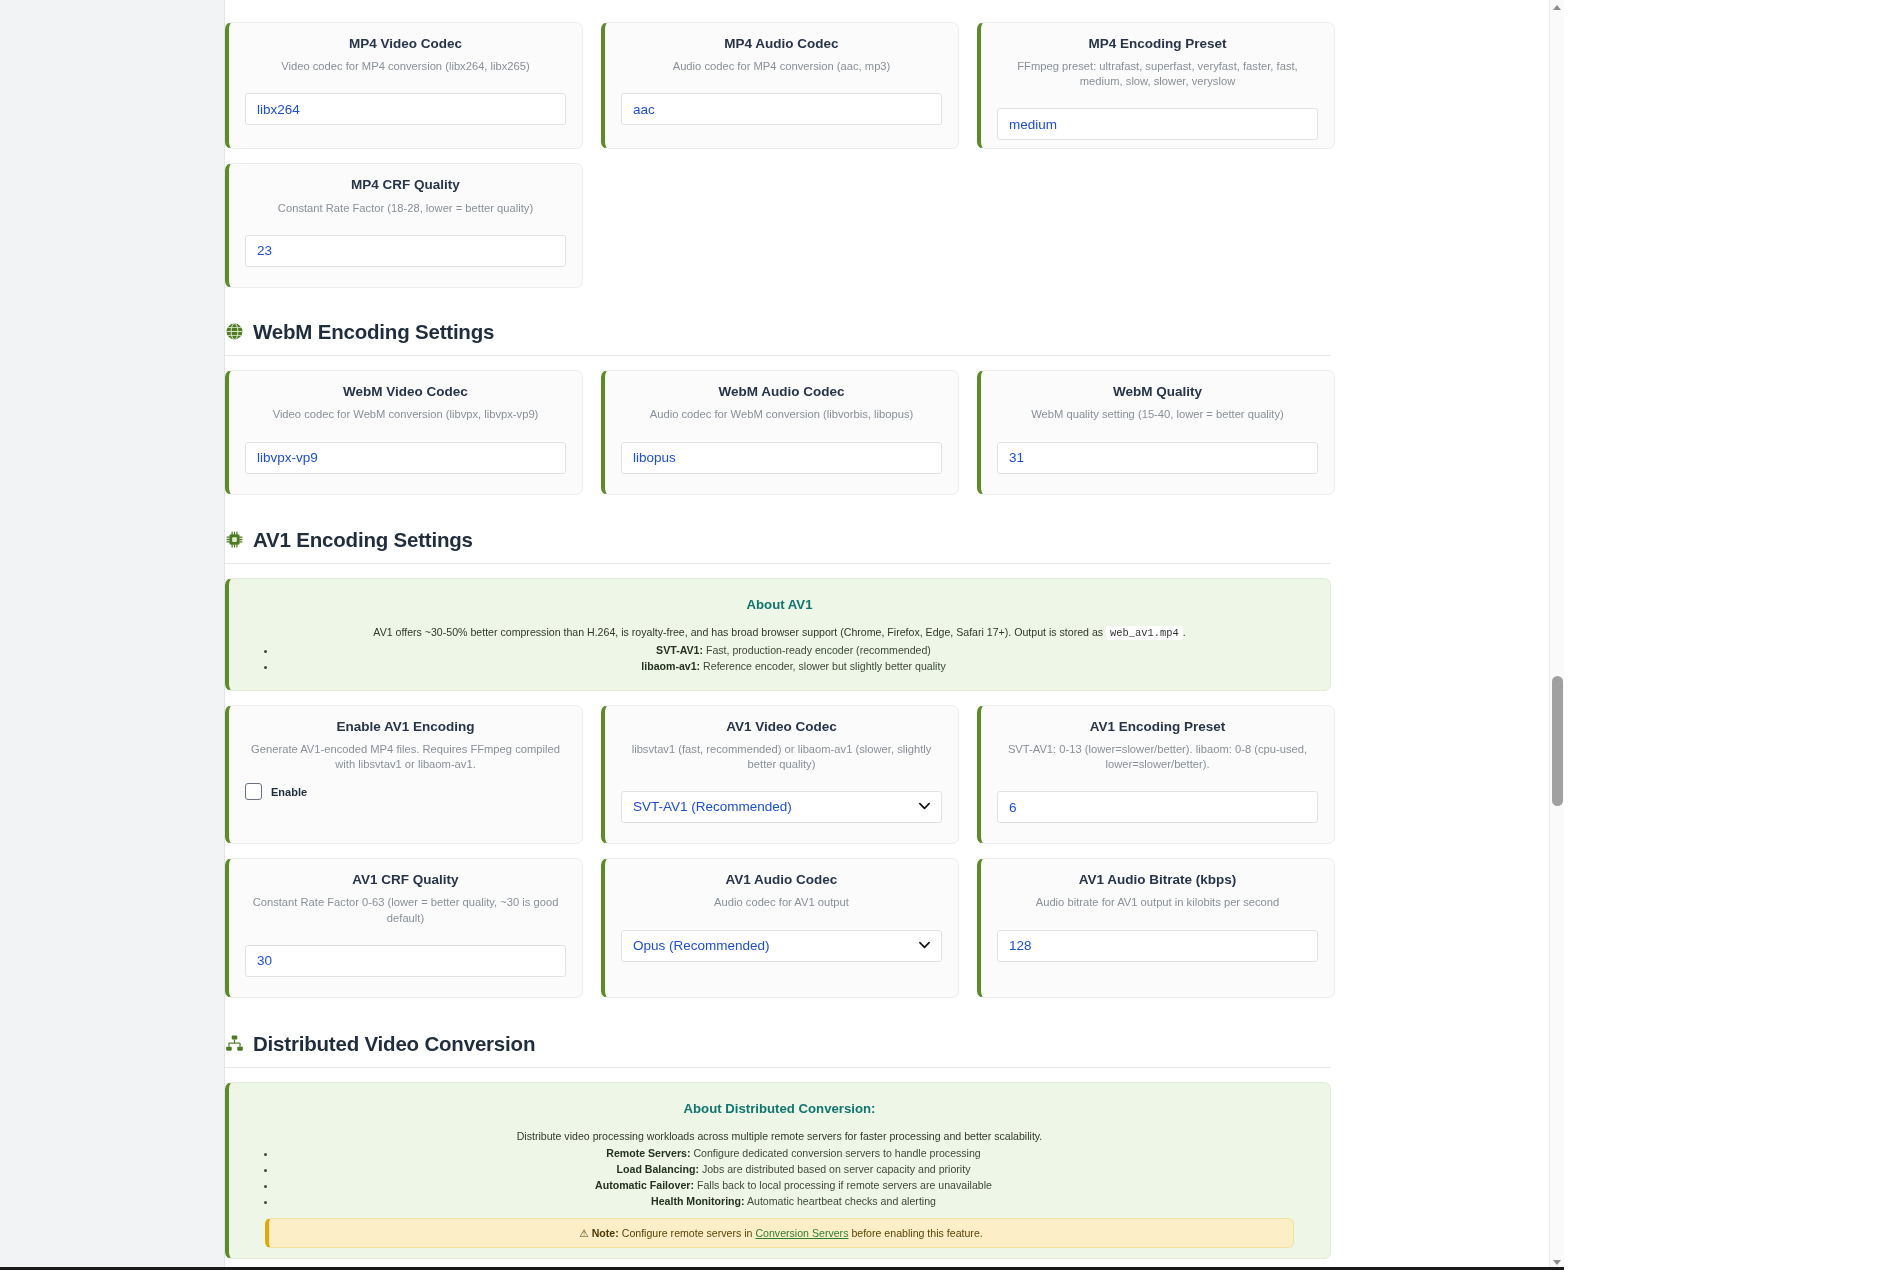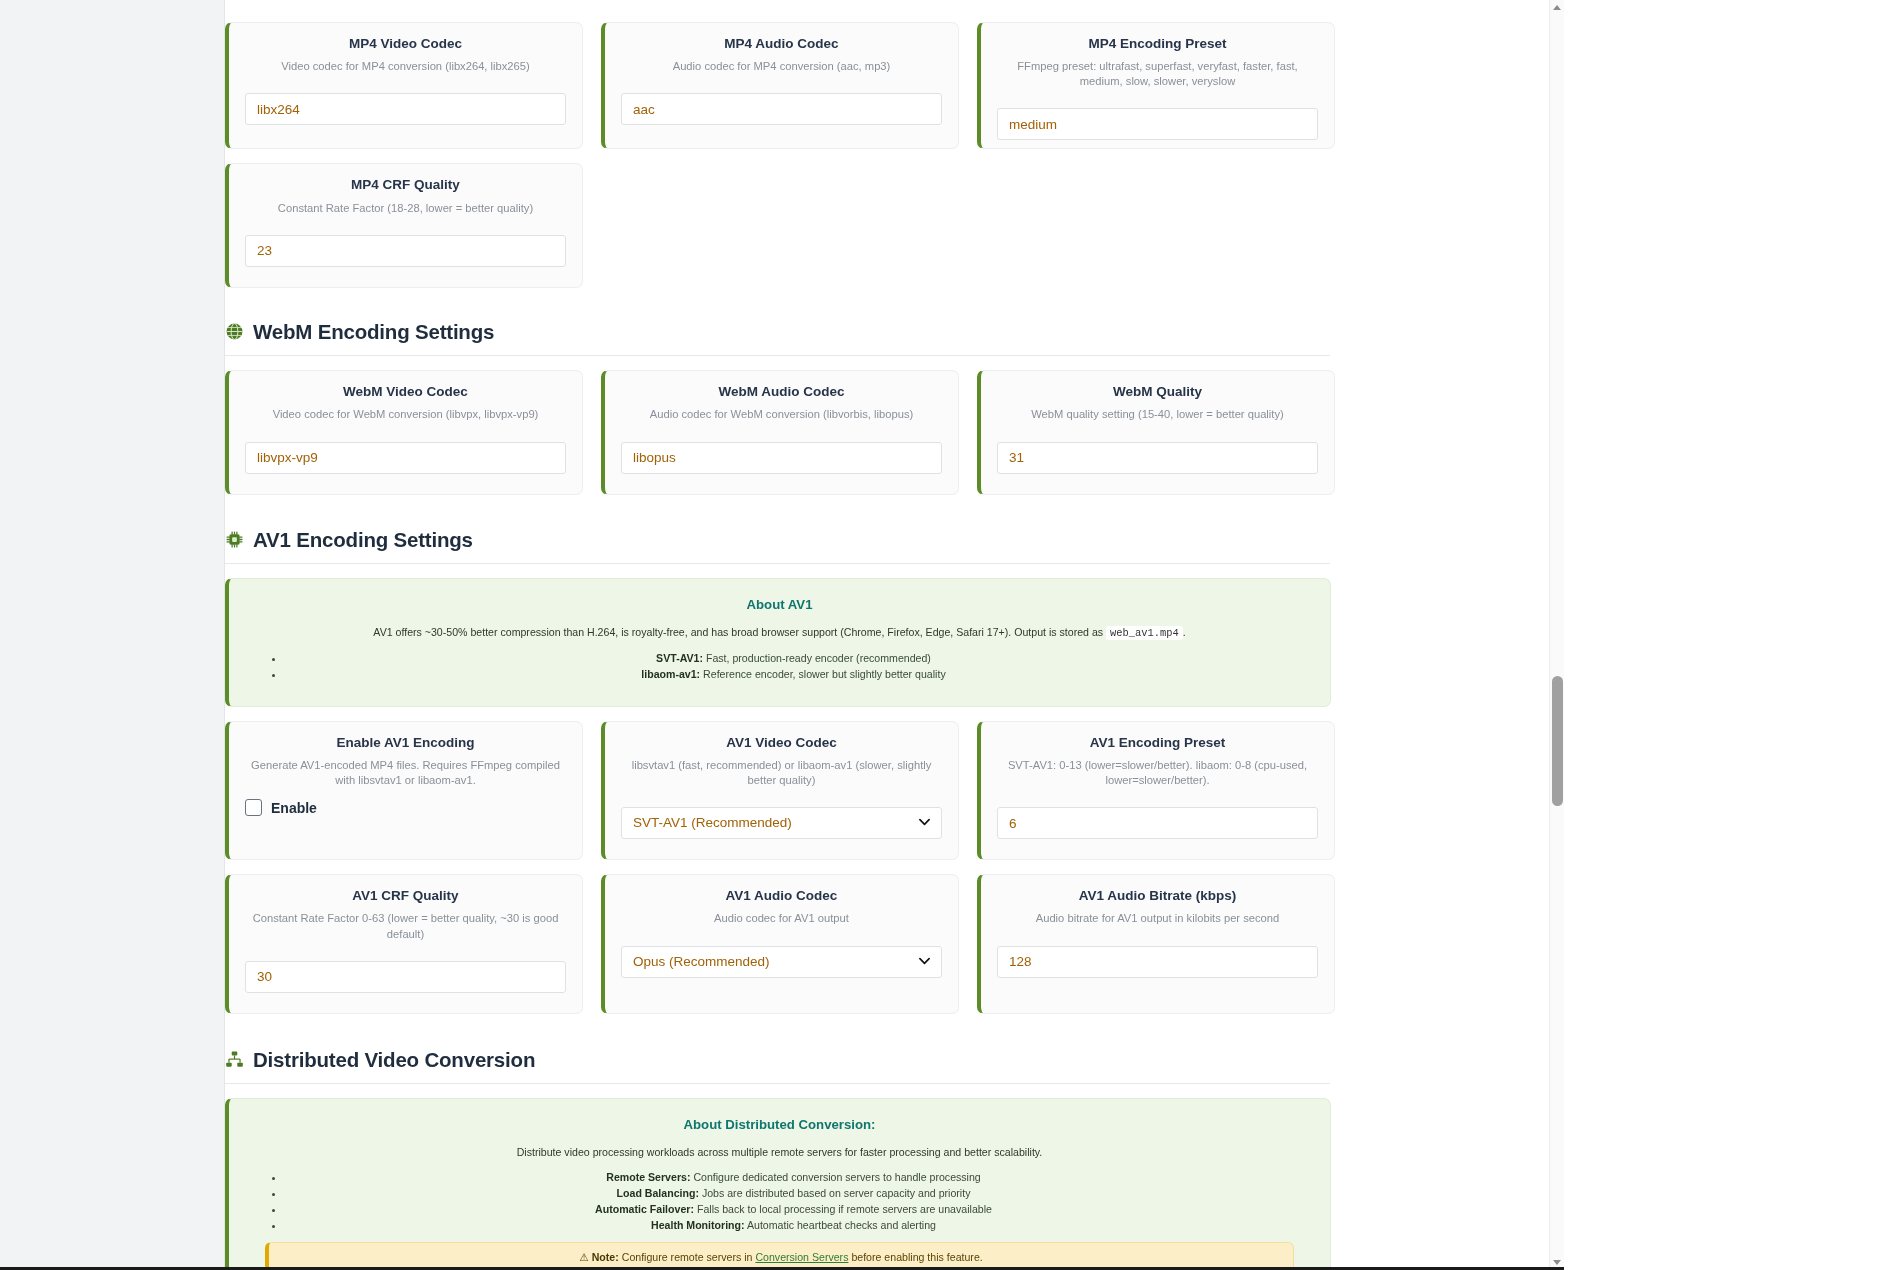--- a/index.html
+++ b/index.html
@@ -95,21 +95,21 @@
     margin-bottom: 11px;
     padding: 0 2px;
   }
   .field {
     width: 100%;
     height: 32px;
     background: #ffffff;
     border: 1px solid #dfe2e5;
     border-radius: 3px;
     font-size: 13.5px;
-    color: #a16207;
+    color: #1d4ed8;
     padding: 0 11px;
     font-family: "Liberation Sans", sans-serif;
     display: flex;
     align-items: center;
     margin-top: 19px;
   }
   select.field {
     appearance: none;
     -webkit-appearance: none;
     display: block;
@@ -130,21 +130,21 @@
     margin-top: 4px;
   }
   .check-box {
     width: 17px; height: 17px;
     border: 1.5px solid #6b7280;
     border-radius: 3px;
     background: #fff;
     flex: 0 0 auto;
   }
   .check-label {
-    font-size: 14px;
+    font-size: 11px;
     color: #1f2d3d;
     font-weight: 600;
   }
   
   .info-panel {
     background: #eef6e8;
     border: 1px solid #e1edd6;
     border-left: 4px solid #5b8c28;
     border-radius: 7px;
     width: 1106px;
@@ -167,21 +167,21 @@
   }
   code.inline {
     font-family: "Liberation Mono", monospace;
     background: #ffffff;
     border-radius: 3px;
     padding: 1px 4px;
     font-size: 10.4px;
     color: #333;
   }
   .info-list {
-    margin: 8px;
+    margin: 0;
     padding-left: 28px;
     list-style: disc;
   }
   .info-list li {
     font-size: 10.6px;
     line-height: 1.52;
     color: #3a4a34;
     text-align: center;
   }
   .info-list li b { color: #23321d; }

